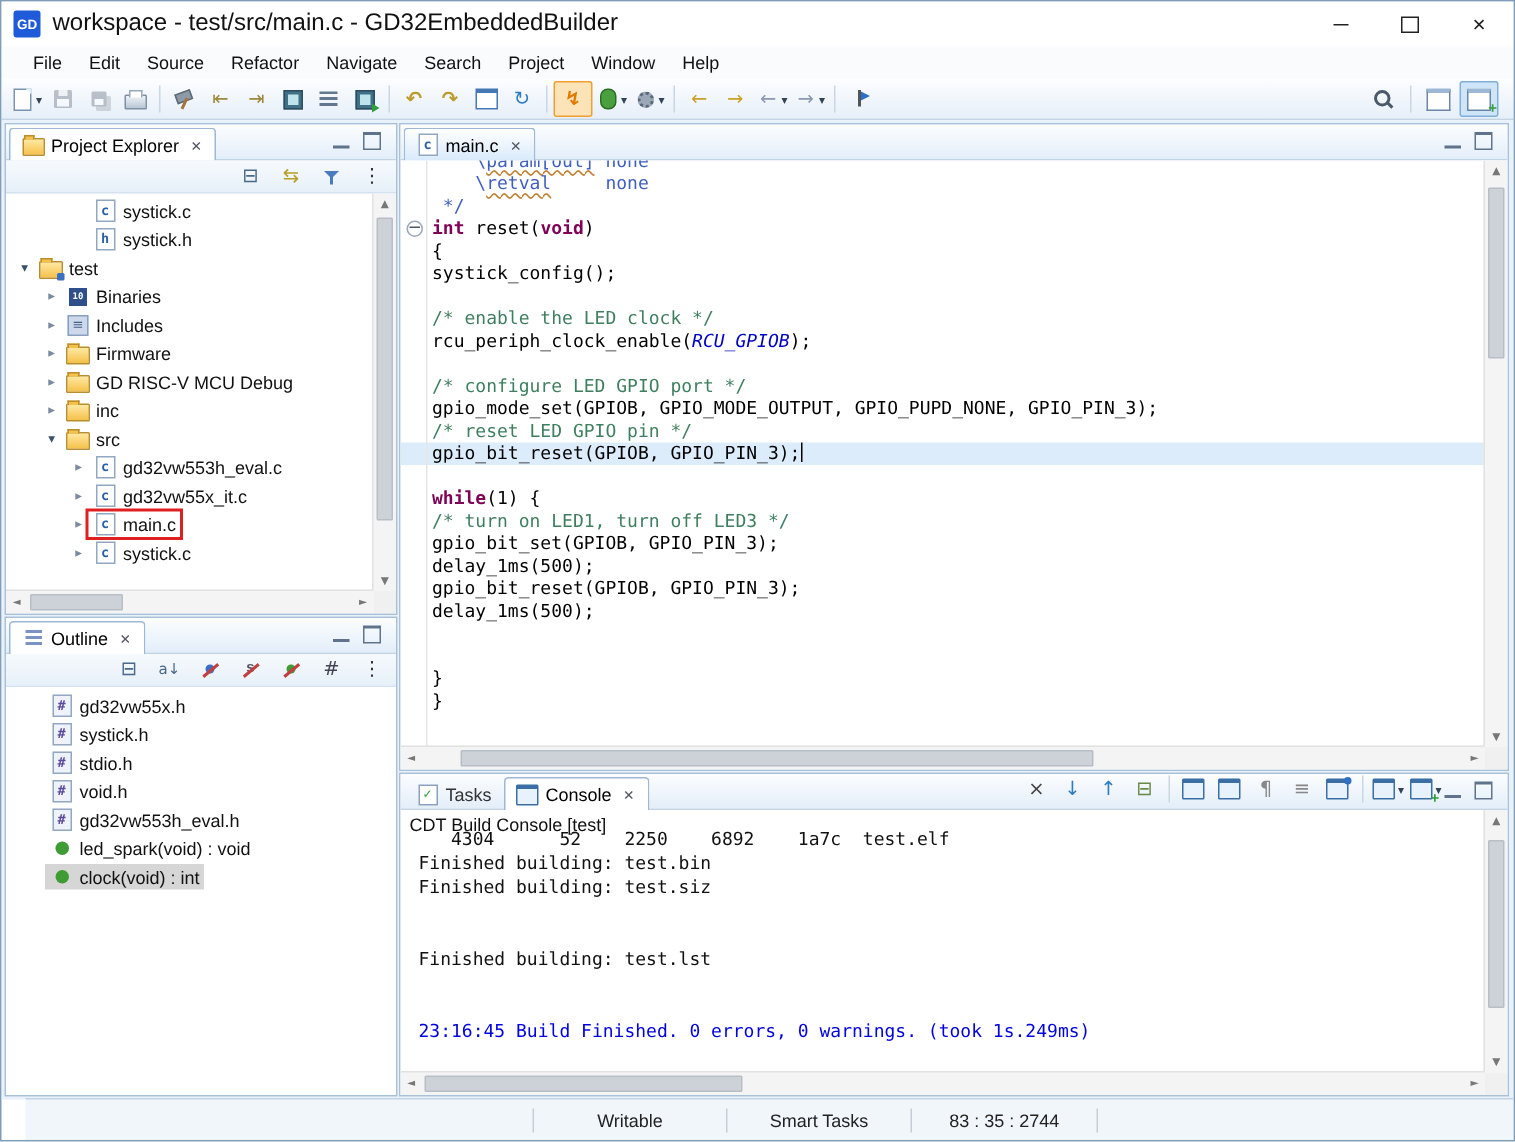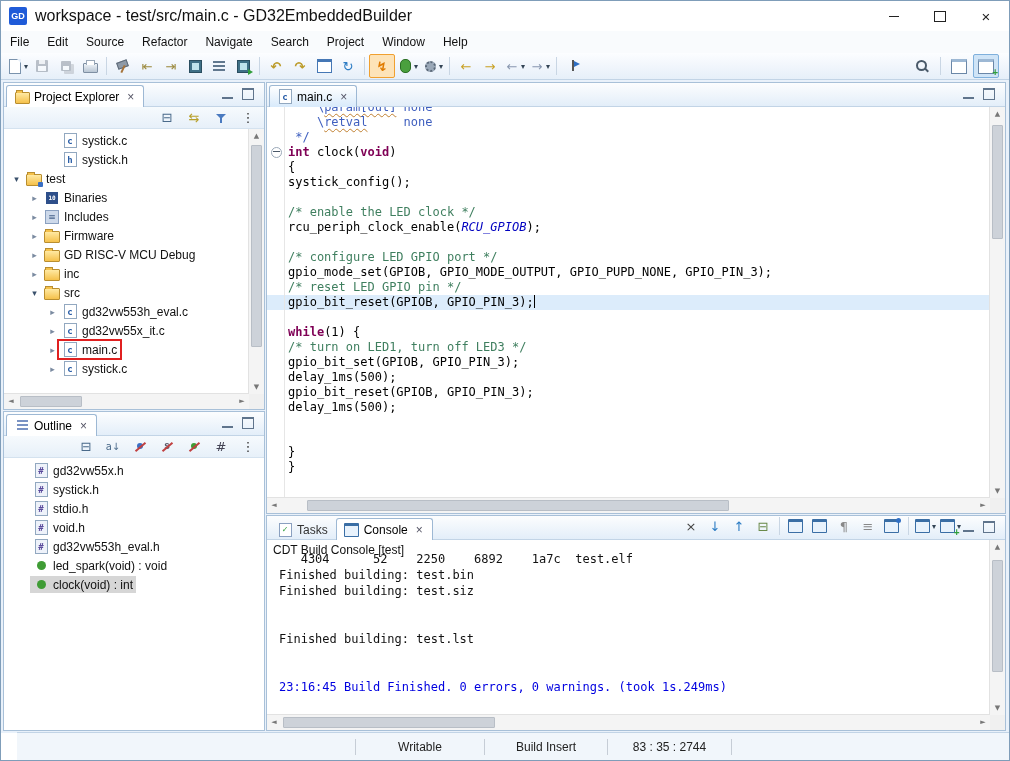--- a/index.html
+++ b/index.html
@@ -8,21 +8,21 @@
   
   .titlebar{height:30px;display:flex;align-items:center;background:#fff;padding-left:8px}
   .app-badge{width:18px;height:18px;background:#1f5bd8;color:#fff;font:bold 9px "Liberation Sans",sans-serif;
              display:flex;align-items:center;justify-content:center;border-radius:2px;flex:none}
   .title-text{margin-left:8px;font-size:16px;color:#111;white-space:nowrap}
   .win-btns{margin-left:auto;display:flex;height:100%}
   .win-btn{width:46px;display:flex;align-items:center;justify-content:center;font-size:15px;color:#222}
   .glyph-min{display:block;width:10px;height:1px;background:#222}
   .glyph-max{display:block;width:10px;height:9px;border:1px solid #222}
   
-  .menubar{height:22px;display:flex;align-items:center;background:#f9fbfd;padding-left:0}
+  .menubar{height:22px;display:flex;align-items:center;background:#f9fbfd;padding-left:12px}
   .menu-item{padding:3px 9px}
   .toolbar{height:26px;display:flex;align-items:center;background:linear-gradient(#fcfdff,#e6eff9);
            border-bottom:1px solid #c2d4e6;padding:0 4px}
   .tb-sep{width:1px;height:18px;background:#c9d6e4;margin:0 4px;flex:none}
   .tb-btn{height:22px;min-width:20px;padding:0 2px;display:flex;align-items:center;justify-content:center;border-radius:2px;flex:none}
   .tb-btn.dis{opacity:.4;filter:grayscale(.8)}
   .tb-btn.hl{background:#fde3b8;border:1px solid #f0a030}
   .tb-btn.act{background:#cfe4f7;border:1px solid #7fb0dc}
   .tb-right{margin-left:auto;display:flex;align-items:center;gap:2px;padding-right:6px}
   .dd{font-size:8px;color:#345;margin-left:1px}
@@ -642,21 +642,21 @@
           <span class="pm-min"></span>
           <span class="pm-max"></span>
         </div>
       </div>
       <div class="editor-body">
         <div class="code-scroll">
           <div class="code-lines">
               <div class="cl"><span class="gut"></span><span class="ct"><span class="sg-d">    \</span><span class="sg-dw">param[out]</span><span class="sg-d"> none</span></span></div>
               <div class="cl"><span class="gut"></span><span class="ct"><span class="sg-d">    \</span><span class="sg-dw">retval</span><span class="sg-d">     none</span></span></div>
               <div class="cl"><span class="gut"></span><span class="ct"><span class="sg-d"> */</span></span></div>
-              <div class="cl"><span class="gut"><span class="fold"></span></span><span class="ct"><span class="sg-k">int</span><span class="sg-p"> clock(</span><span class="sg-k">void</span><span class="sg-p">)</span></span></div>
+              <div class="cl"><span class="gut"><span class="fold"></span></span><span class="ct"><span class="sg-k">int</span><span class="sg-p"> reset(</span><span class="sg-k">void</span><span class="sg-p">)</span></span></div>
               <div class="cl"><span class="gut"></span><span class="ct"><span class="sg-p">{</span></span></div>
               <div class="cl"><span class="gut"></span><span class="ct"><span class="sg-p">systick_config();</span></span></div>
               <div class="cl"><span class="gut"></span><span class="ct"></span></div>
               <div class="cl"><span class="gut"></span><span class="ct"><span class="sg-c">/* enable the LED clock */</span></span></div>
               <div class="cl"><span class="gut"></span><span class="ct"><span class="sg-p">rcu_periph_clock_enable(</span><span class="sg-m">RCU_GPIOB</span><span class="sg-p">);</span></span></div>
               <div class="cl"><span class="gut"></span><span class="ct"></span></div>
               <div class="cl"><span class="gut"></span><span class="ct"><span class="sg-c">/* configure LED GPIO port */</span></span></div>
               <div class="cl"><span class="gut"></span><span class="ct"><span class="sg-p">gpio_mode_set(GPIOB, GPIO_MODE_OUTPUT, GPIO_PUPD_NONE, GPIO_PIN_3);</span></span></div>
               <div class="cl"><span class="gut"></span><span class="ct"><span class="sg-c">/* reset LED GPIO pin */</span></span></div>
               <div class="cl cur"><span class="gut"></span><span class="ct"><span class="sg-p">gpio_bit_reset(GPIOB, GPIO_PIN_3);</span><span class="caret"></span></span></div>
@@ -801,19 +801,19 @@
       </div>
     </div>
 
   </div>
 
   <div class="statusbar">
     <div class="sb-spacer"></div>
     <div class="sb-sep"></div>
     <div class="sb-cell sb-w1">Writable</div>
     <div class="sb-sep"></div>
-    <div class="sb-cell sb-w2">Build Insert</div>
+    <div class="sb-cell sb-w2">Smart Tasks</div>
     <div class="sb-sep"></div>
     <div class="sb-cell sb-w3">83 : 35 : 2744</div>
     <div class="sb-sep"></div>
   </div>
 
 </div>
 
 </body></html>

